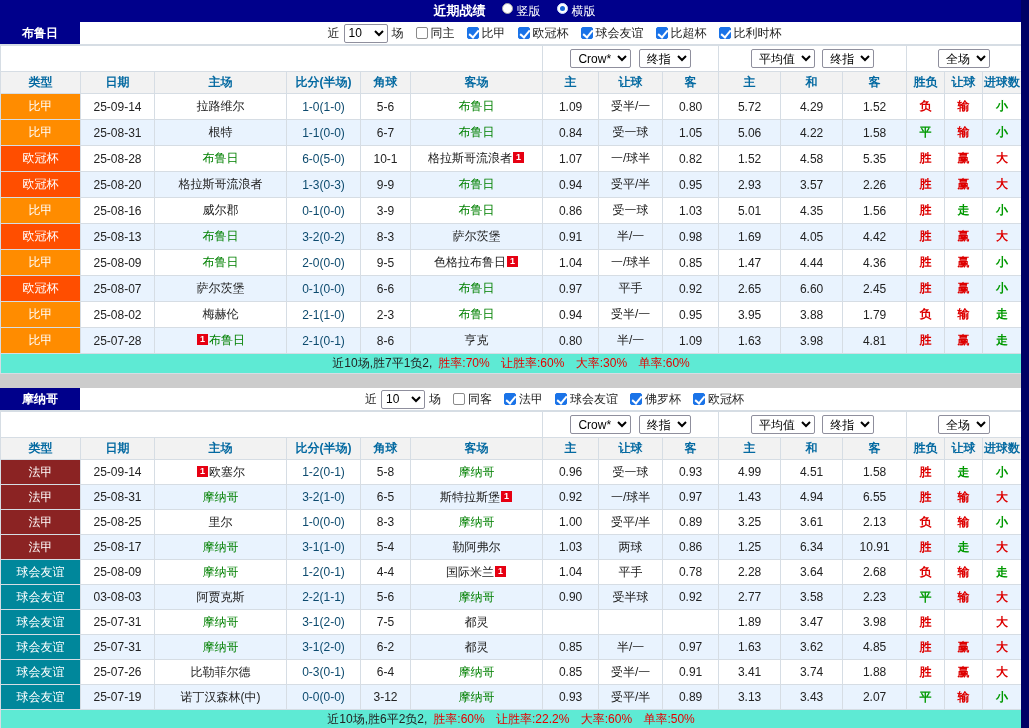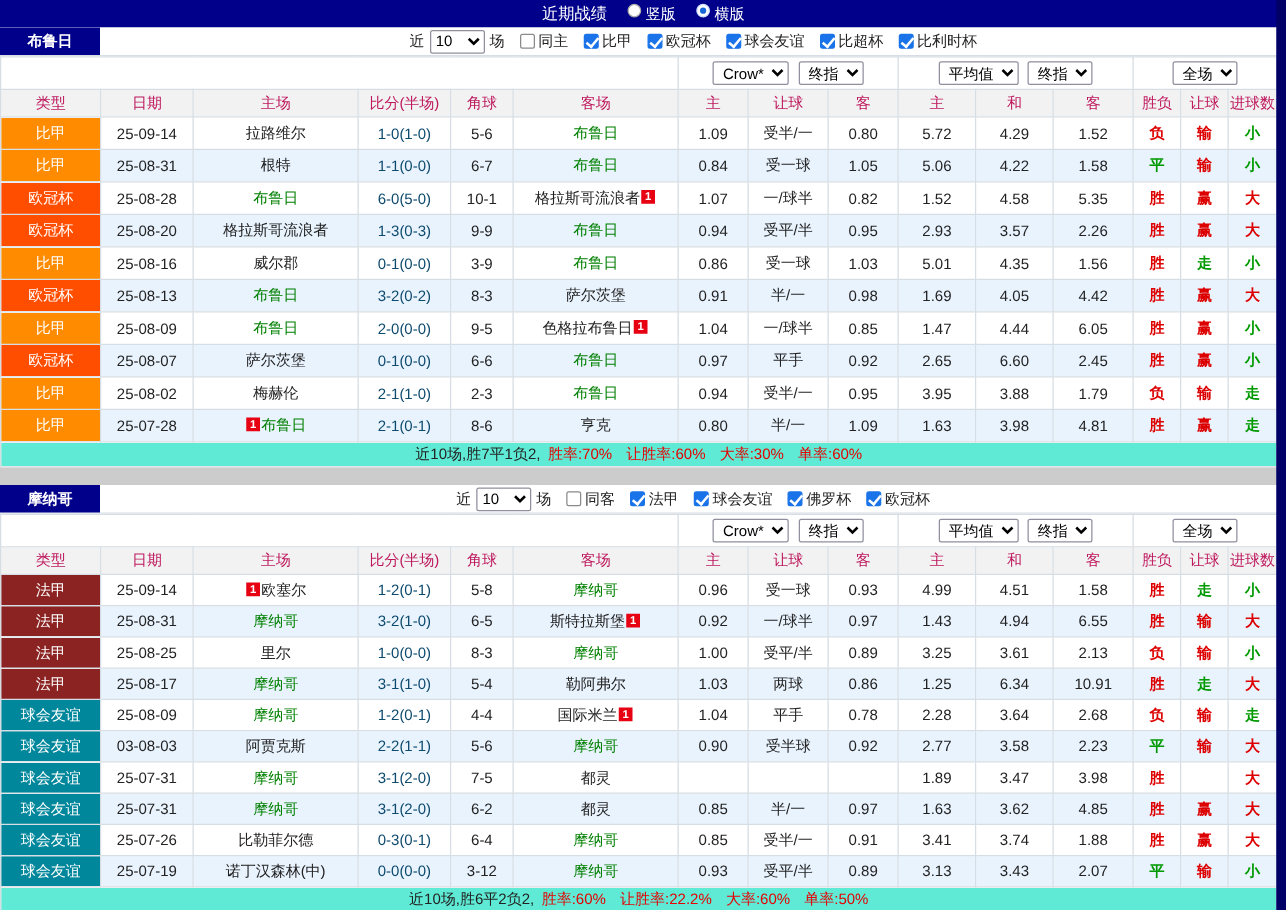--- a/index.html
+++ b/index.html
@@ -1,19 +1,19 @@
 <!DOCTYPE html>
 <html><head>
 <meta charset="utf-8">
 <style>
   *{box-sizing:border-box;margin:0;padding:0}
   html,body{width:1029px;height:728px;overflow:hidden;background:#fff;
     font-family:"Liberation Sans","DejaVu Sans",sans-serif;font-size:12px;color:#222;position:relative}
   .topbar{height:22px;background:#00008B;display:flex;align-items:center;justify-content:center;gap:16px;color:#fff}
-  .topbar .title{font-weight:normal;font-size:13px}
+  .topbar .title{font-weight:bold;font-size:13px}
   .radio-wrap{display:inline-flex;align-items:flex-start;gap:4px;cursor:pointer}
   .radio{width:11px;height:11px;border-radius:50%;background:#fff;border:1px solid #aaa;display:inline-block;position:relative}
   .radio.checked{border-color:#cfe0ff}
   .radio.checked::after{content:"";position:absolute;left:2px;top:2px;width:5px;height:5px;border-radius:50%;background:#1667d9}
   .right-strip{position:absolute;top:0;right:0;width:8px;height:728px;background:#000066}
   .gap{height:14px;background:#cccccc}
   .section table{border-collapse:collapse;table-layout:fixed;width:1021px;background:#fff}
   td,th{border:1px solid #d6dde4;text-align:center;padding:0;overflow:hidden;white-space:nowrap;font-size:12px}
   .controls{display:flex;height:23px;background:#fff;border-bottom:1px solid #d6dde4}
   .team-tab{width:80px;background:#00008B;color:#fff;font-weight:bold;display:flex;align-items:center;justify-content:center;font-size:12px}
@@ -21,21 +21,21 @@
   .near-group{display:inline-flex;align-items:center;gap:4px}
   select{font-size:12px;height:19px;border:1px solid #8f8f9d;background:#fff;border-radius:2px}
   .near-select{width:44px}
   .cb-wrap{display:inline-flex;align-items:center;gap:3px;cursor:pointer}
   .league-filters{display:inline-flex;align-items:center;gap:12px}
   .cbox{width:12px;height:12px;border:1px solid #8a8a8a;background:#fff;display:inline-block;position:relative;border-radius:2px;flex:0 0 auto}
   .cbox.checked{background:#1a73e8;border-color:#1a73e8}
   .cbox.checked::after{content:"";position:absolute;left:3px;top:0;width:4px;height:8px;border:solid #fff;border-width:0 2px 2px 0;transform:rotate(40deg)}
   .selects-row td{height:26px;background:#fff}
   .sel-group select{margin:0 2px;padding:0 3px}
-  .head-row th{height:22px;background:#f2f2f2;font-weight:normal;color:#be185d}
+  .head-row th{height:22px;background:#f2f2f2;font-weight:bold;color:#0369a1}
   .s0 .data-row td{height:26px}
   .s1 .data-row td{height:25px}
   .data-row:nth-child(even) td{background:#e9f3fe}
   .league-cell{color:#fff}
   .focus{color:#008000}
   .score-cell{color:#0c4a6e}
   .res{font-weight:bold}
   .badge{display:inline-block;background:#e60012;color:#fff;font-size:9px;font-weight:bold;width:11px;height:11px;line-height:11px;text-align:center;vertical-align:2px;margin:0 1px}
   .foot-row td{height:20px;background:#5eead4}
   .sum-plain{color:#222}
@@ -255,21 +255,21 @@
             <td>25-08-09</td>
             <td><span class="focus">布鲁日</span></td>
             <td class="score-cell">2-0(0-0)</td>
             <td>9-5</td>
             <td><span>色格拉布鲁日</span><span class="badge">1</span></td>
             <td>1.04</td>
             <td>一/球半</td>
             <td>0.85</td>
             <td>1.47</td>
             <td>4.44</td>
-            <td>6.05</td>
+            <td>4.36</td>
             <td class="res" style="color: rgb(221, 0, 0);">胜</td>
             <td class="res" style="color: rgb(221, 0, 0);">赢</td>
             <td class="res" style="color: rgb(0, 153, 0);">小</td>
           </tr>
           <tr class="data-row">
             <td class="league-cell" style="background: rgb(255, 78, 0);">欧冠杯</td>
             <td>25-08-07</td>
             <td><span>萨尔茨堡</span></td>
             <td class="score-cell">0-1(0-0)</td>
             <td>6-6</td>

